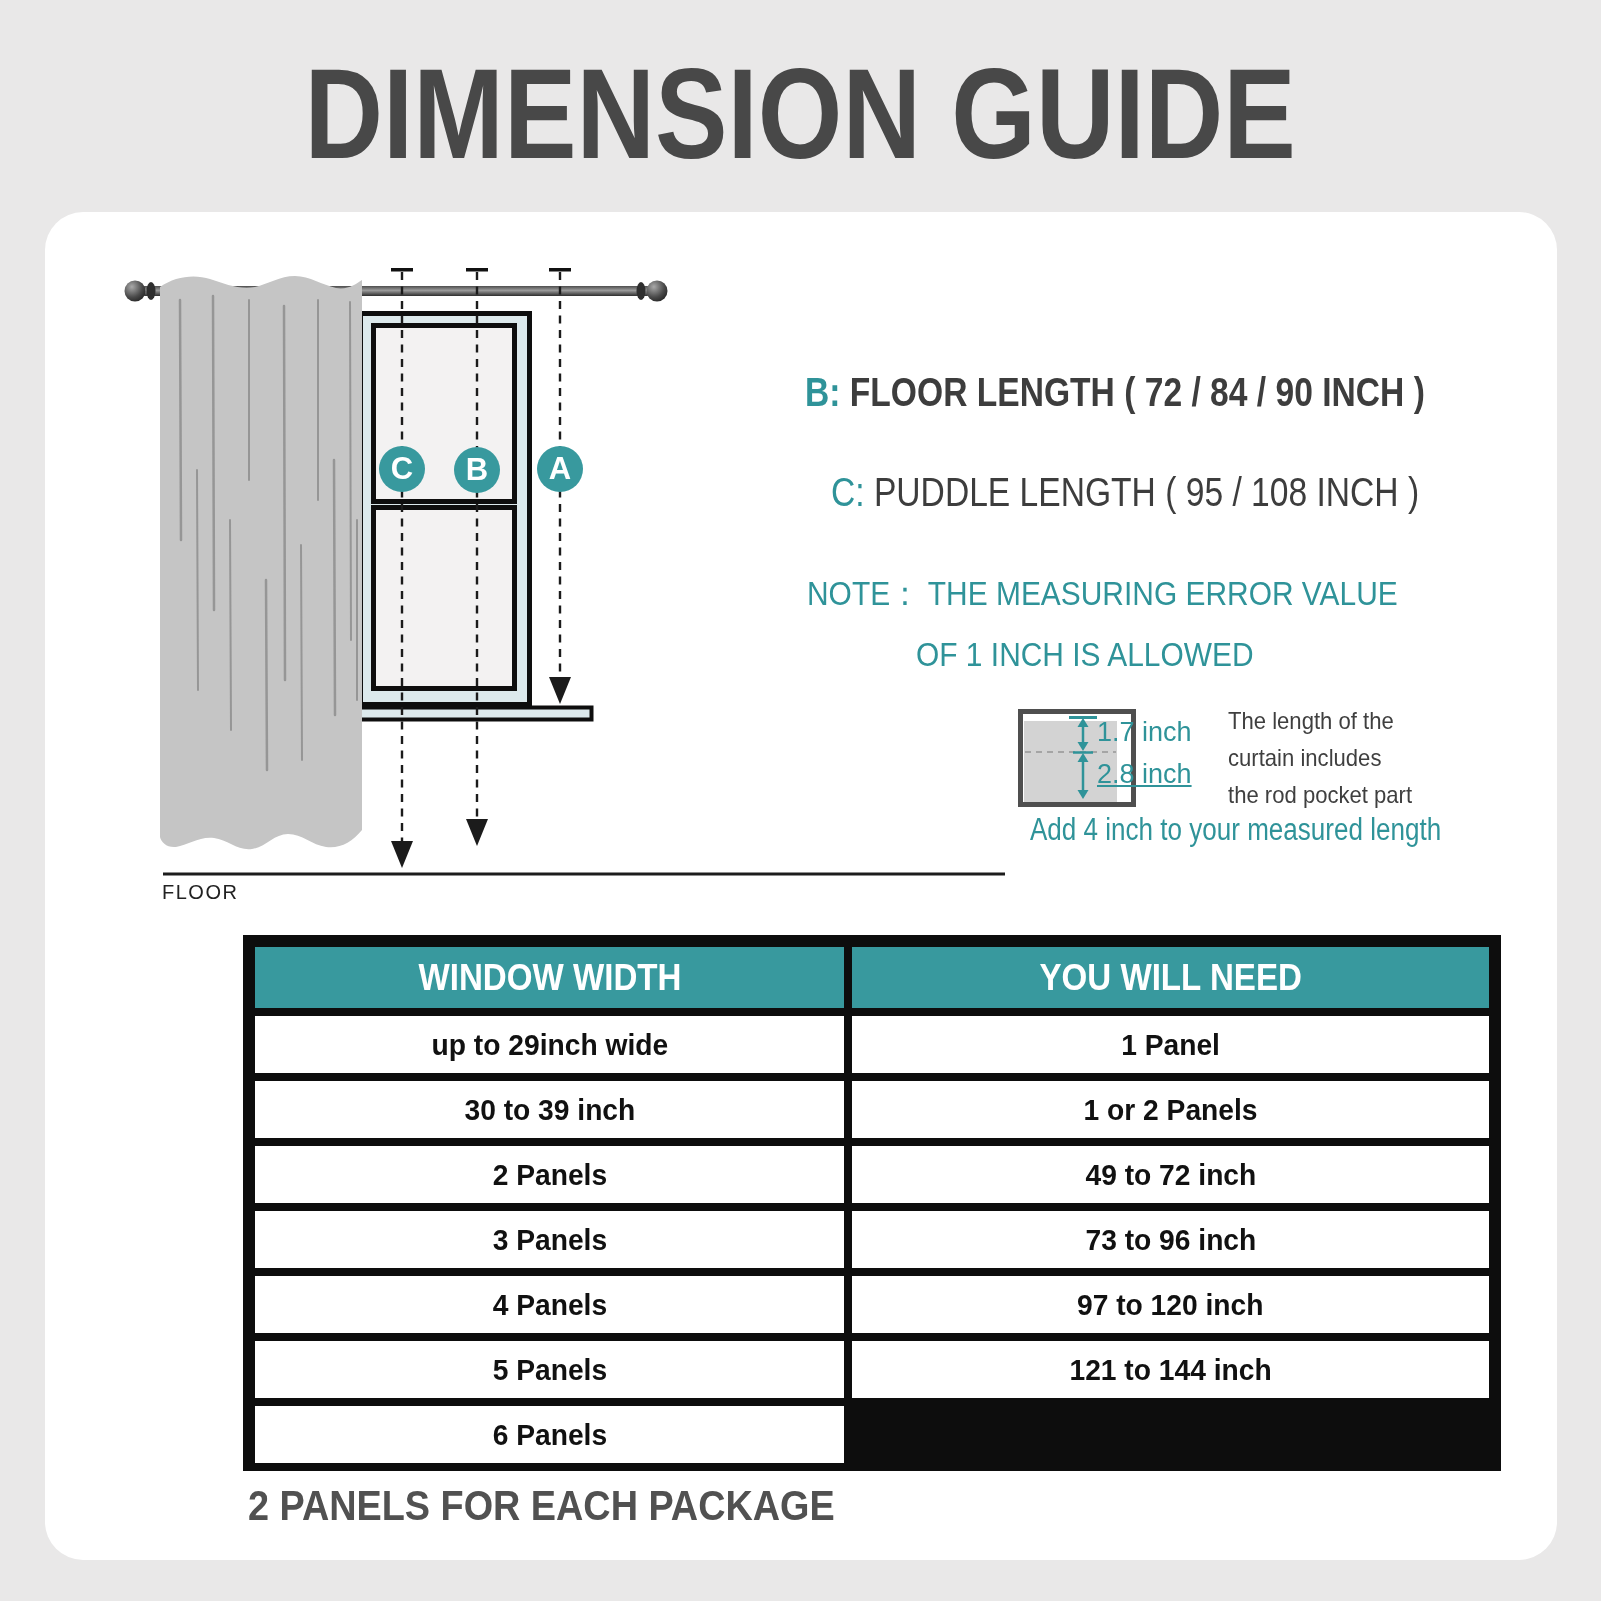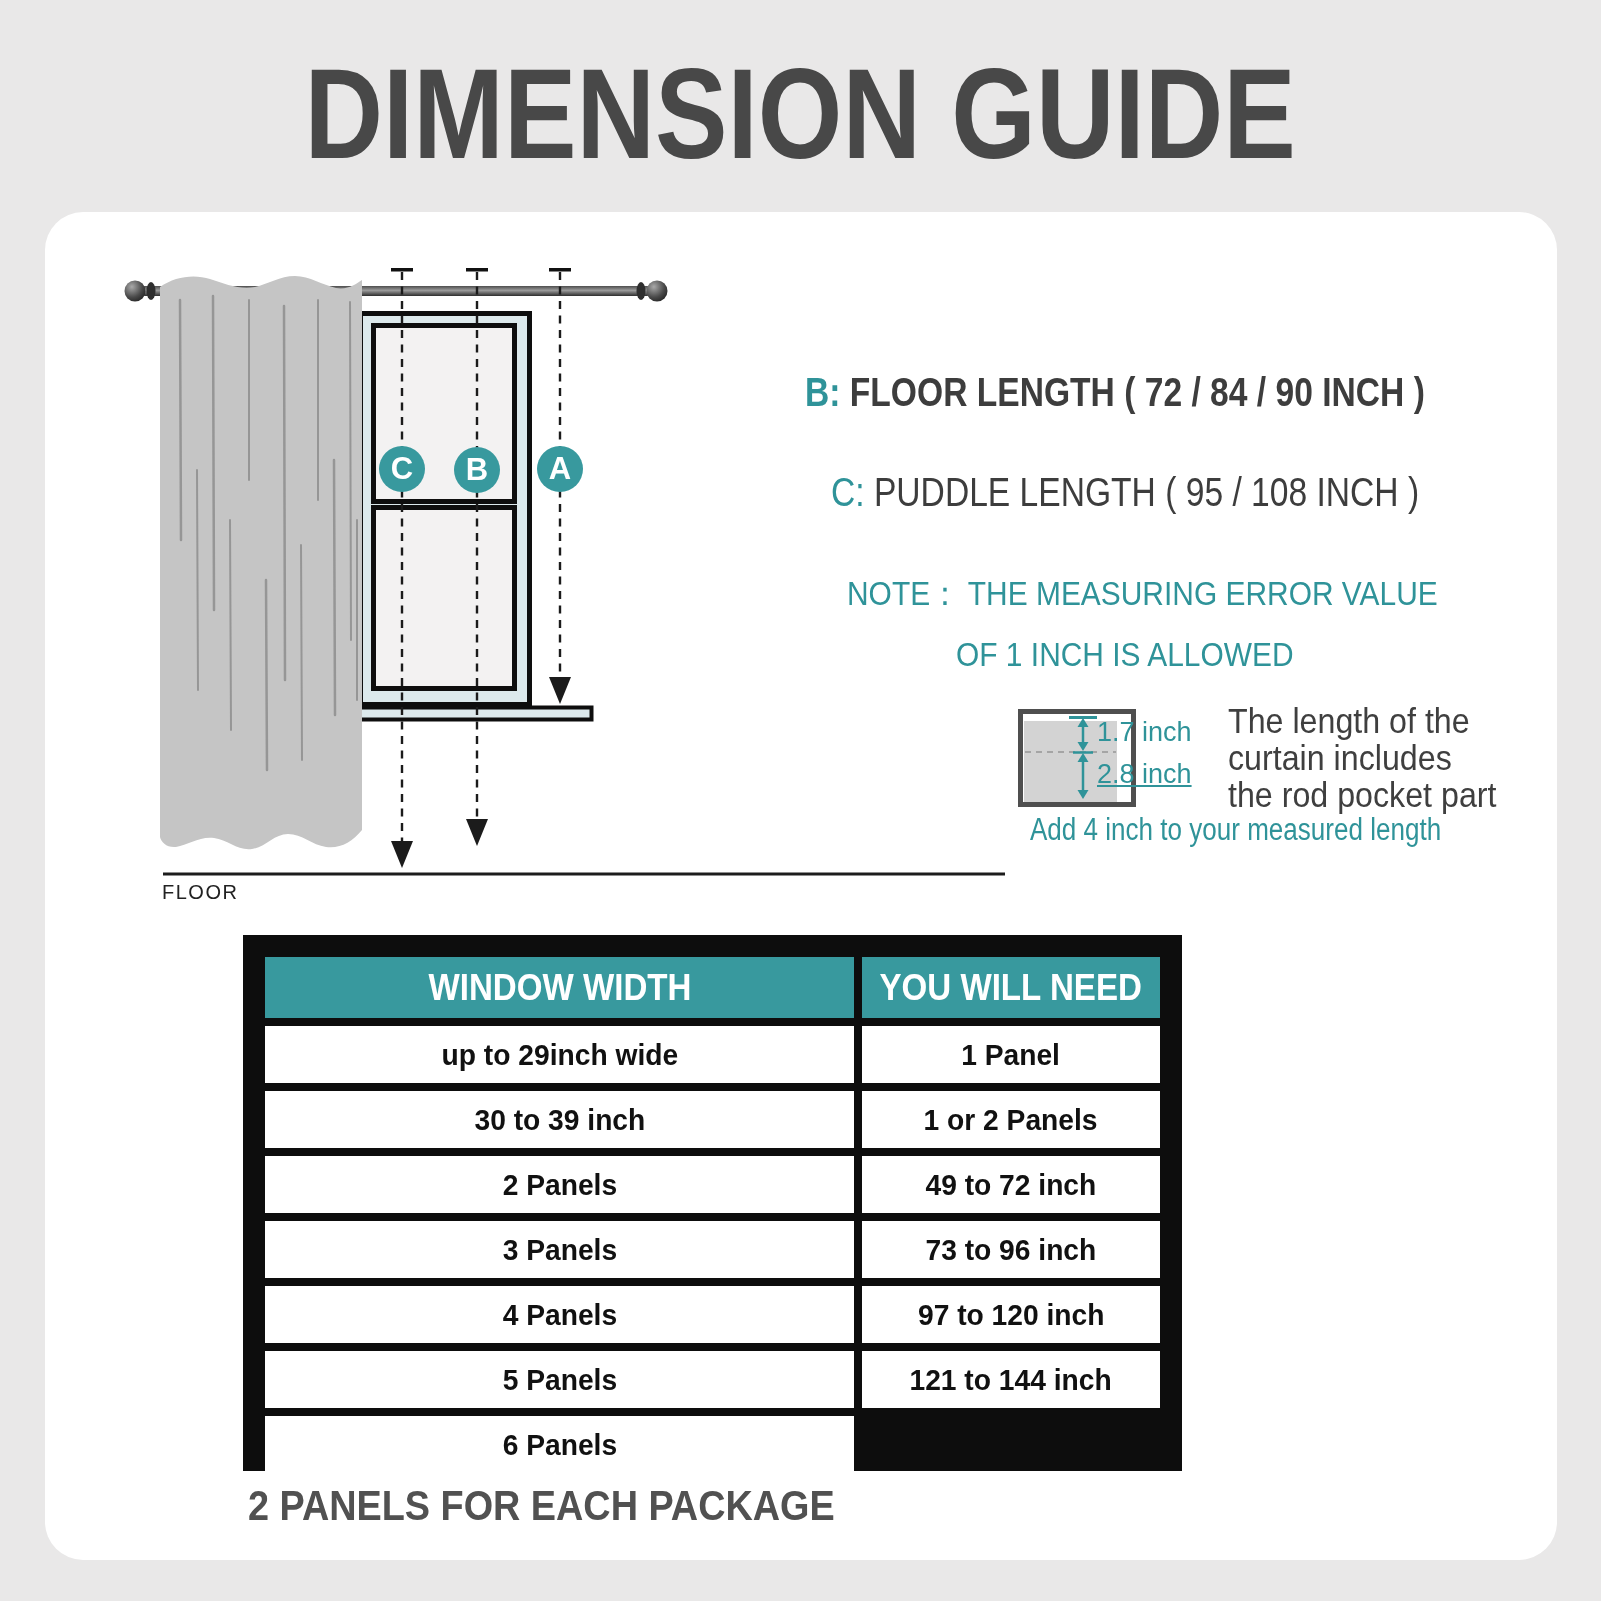--- a/index.html
+++ b/index.html
@@ -12,30 +12,30 @@
   .cxl{display:inline-block;transform-origin:left center;white-space:nowrap;}
   .diagram-svg{position:absolute;left:100px;top:240px;}
   .pocket-svg{position:absolute;left:1000px;top:690px;}
   .marker{position:absolute;width:46px;height:46px;border-radius:50%;background:#38999e;
           display:flex;align-items:center;justify-content:center;color:#ffffff;
           font-size:31px;font-weight:bold;}
   .floor-label{position:absolute;left:162px;top:881px;font-size:20px;color:#222222;letter-spacing:1.5px;}
   .len-row{position:absolute;left:805px;font-size:40px;color:#3d3d3d;line-height:48px;white-space:nowrap;}
   .len-row .cxl{transform:scaleX(.84);}
   .teal{color:#2f9399;}
-  .note-line{position:absolute;font-size:34px;color:#2f9399;white-space:nowrap;margin-left:40px;}
+  .note-line{position:absolute;font-size:34px;color:#2f9399;white-space:nowrap;}
   .note-line .cxl{transform:scaleX(.88);}
   .pocket-measure{position:absolute;left:1097px;font-size:27px;color:#2f9399;white-space:nowrap;}
-  .pocket-desc{position:absolute;left:1228px;top:702px;font-size:35px;color:#3f3f3f;line-height:37px;}
+  .pocket-desc{position:absolute;left:1228px;top:702px;font-size:24px;color:#3f3f3f;line-height:37px;}
   .pocket-desc .cxl{transform:scaleX(.92);}
   .pocket-add{position:absolute;left:1030px;top:812px;font-size:31px;color:#2f9399;white-space:nowrap;}
   .pocket-add .cxl{transform:scaleX(.84);}
-  .size-table{position:absolute;left:243px;top:935px;width:939px;height:536px;background:#0d0d0d;
+  .size-table{position:absolute;left:243px;top:935px;width:1258px;height:536px;background:#0d0d0d;
               display:grid;grid-template-columns:589px 1fr;grid-template-rows:61px repeat(7,57px);
-              gap:8px;padding:22px;box-sizing:border-box;}
+              gap:8px;padding:12px;box-sizing:border-box;}
   .th{background:#38999e;color:#ffffff;font-size:36px;font-weight:bold;
       display:flex;align-items:center;justify-content:center;}
   .th .cx{transform:scaleX(.92);}
   .td{background:#ffffff;color:#111111;font-size:30px;font-weight:bold;
       display:flex;align-items:center;justify-content:center;}
   .td .cx{transform:scaleX(.94);}
   .pkg-footer{position:absolute;left:248px;top:1482px;font-size:42px;font-weight:bold;color:#515151;white-space:nowrap;}
   .pkg-footer .cxl{transform:scaleX(.9);}
 </style>
 </head>

